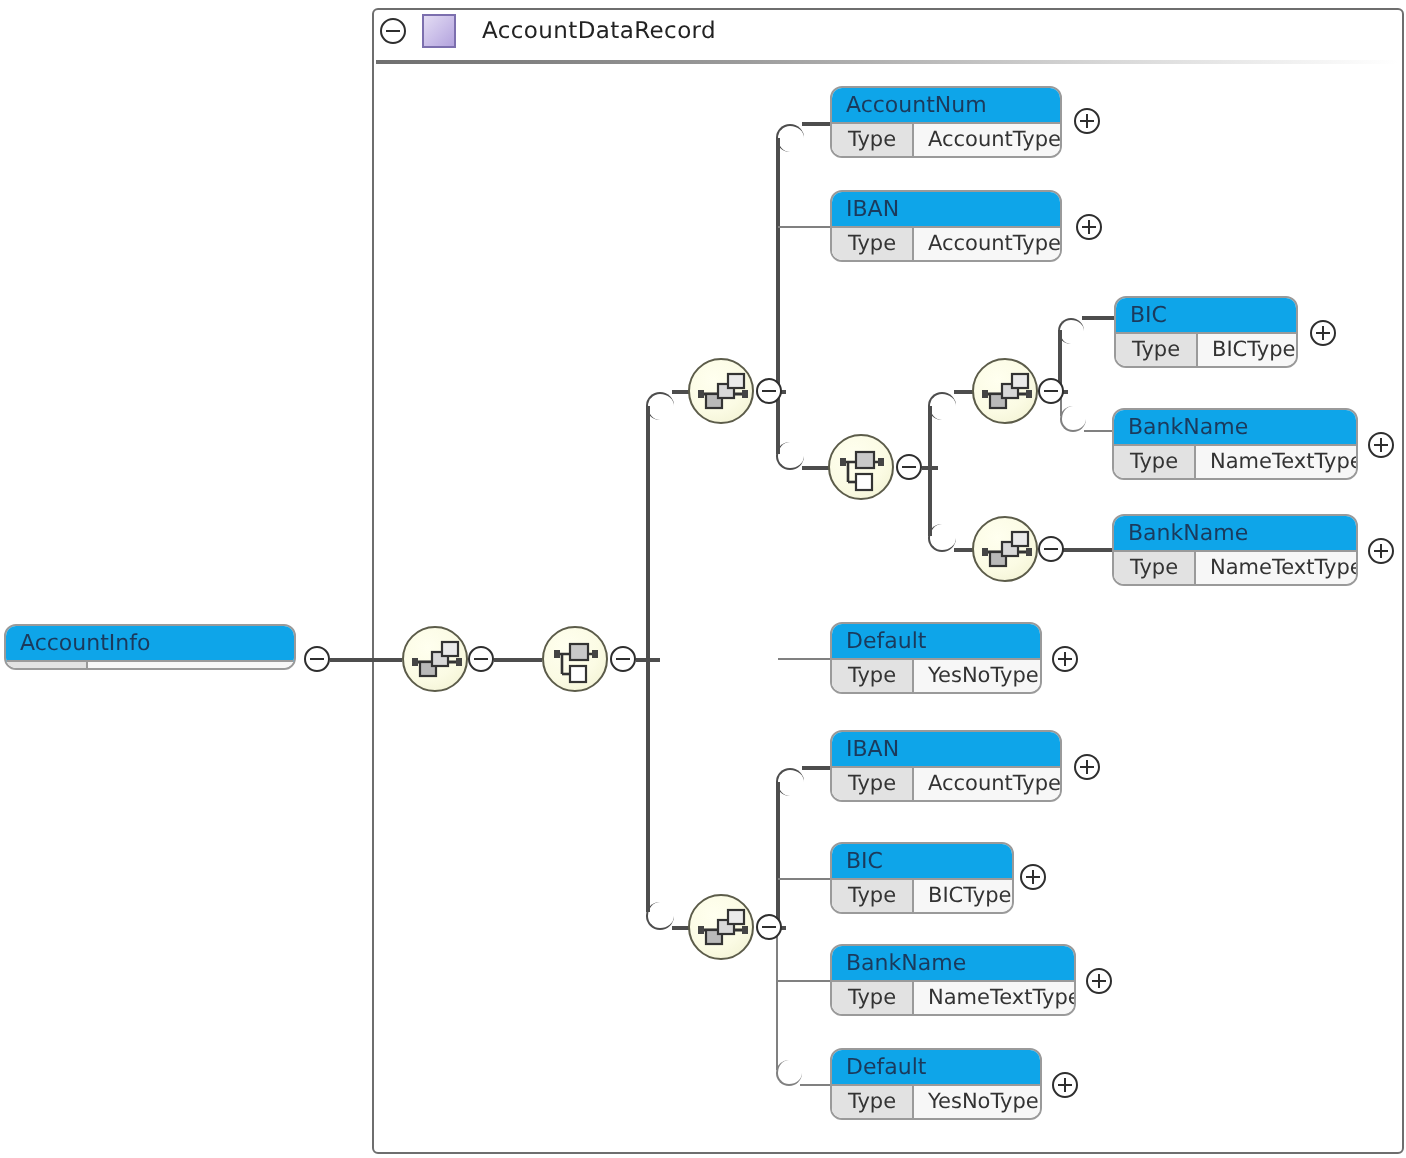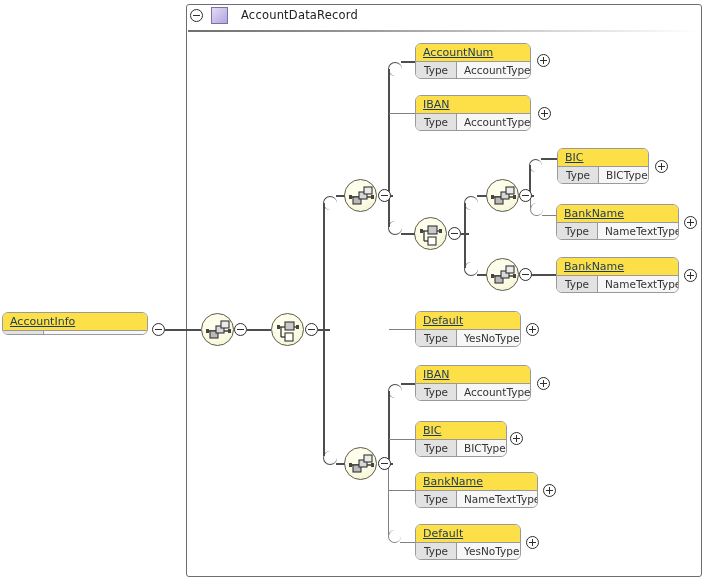--- a/index.html
+++ b/index.html
@@ -41,25 +41,25 @@
     position:absolute;
     border:1px solid #9a9a9a;
     border-radius:6px;
     background:#f3f3f3;
     box-sizing:border-box;
     overflow:hidden;
     box-shadow:0 0 0 0 rgba(0,0,0,0);
   }
   .node .name-row{
     height:17px;line-height:17px;
-    background:#fde047;
+    background:#0ea5e9;
     border-bottom:1px solid #9a9a9a;
     padding-left:7px;
     font-size:11px;color:#1b3a5c;
-    white-space:nowrap;overflow:hidden;text-decoration:underline;
+    white-space:nowrap;overflow:hidden;
   }
   .node .type-row{
     height:17px;display:flex;align-items:flex-start;
     background:#f7f7f7;
   }
   .node .type-row .lbl{
     width:40px;min-width:40px;
     background:#e2e2e2;
     border-right:1px solid #9a9a9a;
     font-size:10.5px;color:#333;

